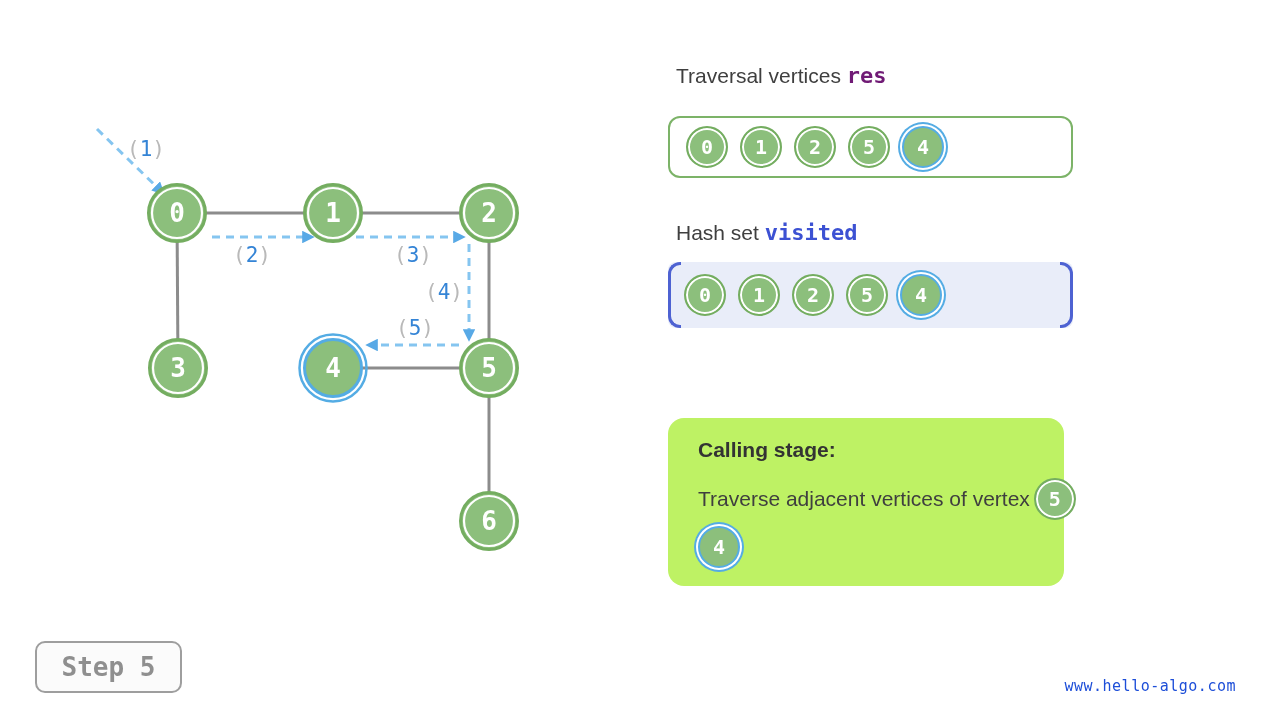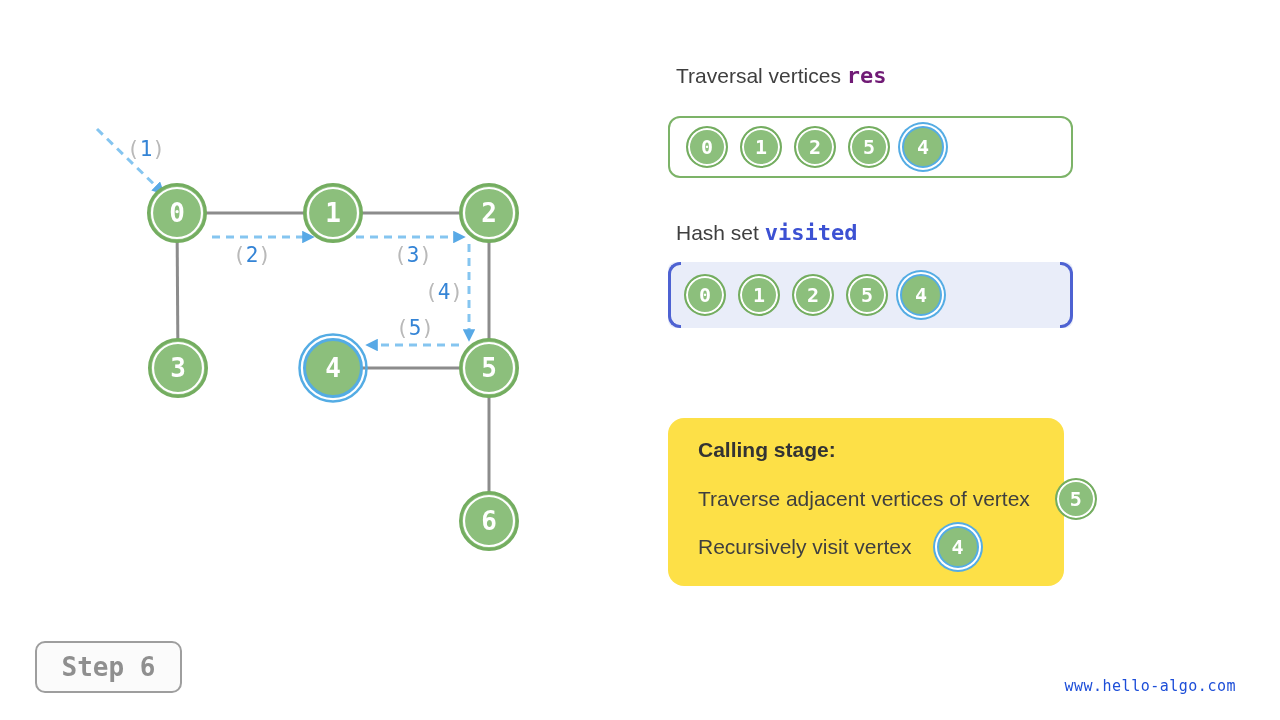--- a/index.html
+++ b/index.html
@@ -38,26 +38,26 @@
     color:#fff;font-family:"DejaVu Sans Mono",monospace;font-weight:bold;font-size:20px;
     display:flex;align-items:center;justify-content:center;flex:0 0 auto;
   }
   .vcircle.hl{
     border-color:#54ace4;
     box-shadow:0 0 0 2px #ffffff,0 0 0 4px #54ace4;
   }
 
   .calling-box{
     position:absolute;left:668px;top:418px;width:396px;height:168px;
-    box-sizing:border-box;background:#fde047;border-radius:16px;
+    box-sizing:border-box;background:#bef264;border-radius:16px;
     padding:20px 30px;
   }
   .calling-heading{font-weight:bold;font-size:21px;color:#333333;}
   .calling-line{
-    display:flex;align-items:center;gap:25px;height:46px;
+    display:flex;align-items:center;gap:4px;height:46px;
     font-size:21px;color:#3f3f3f;white-space:nowrap;
   }
   .calling-line.first{margin-top:14px;}
   .calling-line.second{margin-top:2px;}
 
   .step-box{
     position:absolute;left:35px;top:641px;width:147px;height:52px;
     box-sizing:border-box;border:2px solid #9e9e9e;border-radius:10px;background:#fbfbfb;
     display:flex;align-items:center;justify-content:center;
     font-family:"DejaVu Sans Mono",monospace;font-weight:bold;font-size:26px;color:#8f8f8f;
@@ -162,24 +162,23 @@
 
 <div class="calling-box">
   <div class="calling-heading">Calling stage:</div>
   <div class="calling-line first">
     <span>Traverse adjacent vertices of vertex</span>
     <span id="line1-vertex">
         <div class="vcircle">5</div>
       </span>
   </div>
   <div class="calling-line second">
-    <span>Recursively visit vertex</span>
     <span id="line2-vertex">
         <div class="vcircle hl">4</div>
       </span>
   </div>
 </div>
 
 <div class="step-box">
-  <span>Step 6</span>
+  <span>Step 5</span>
 </div>
 
 <div class="watermark">www.hello-algo.com</div>
 
 </body></html>

